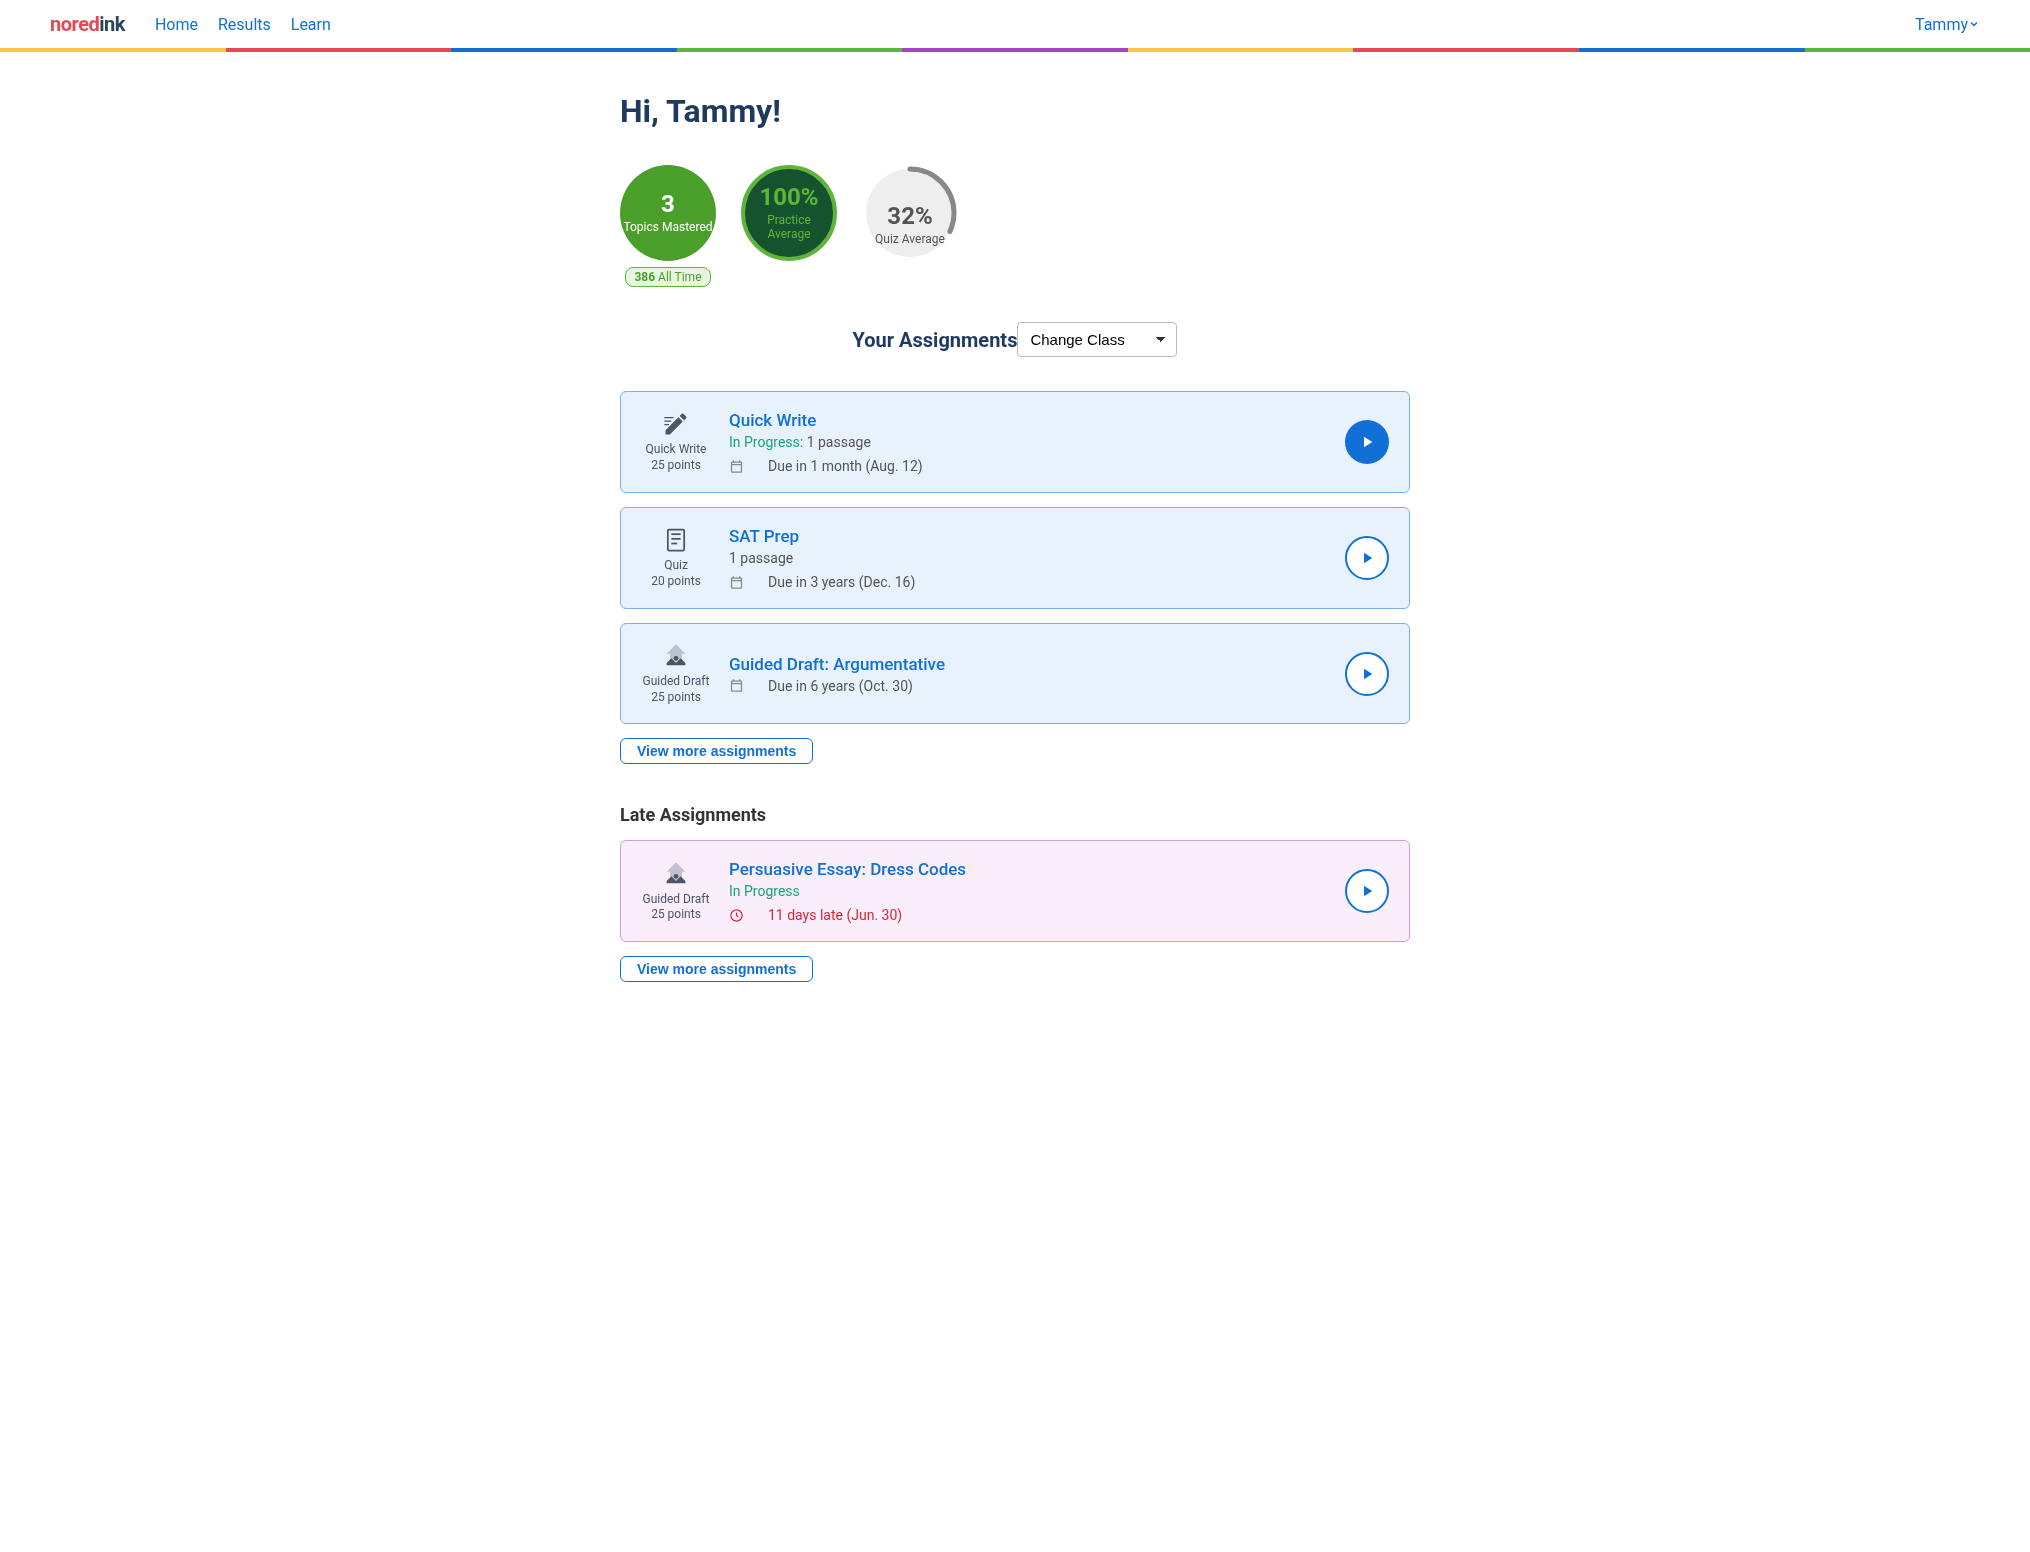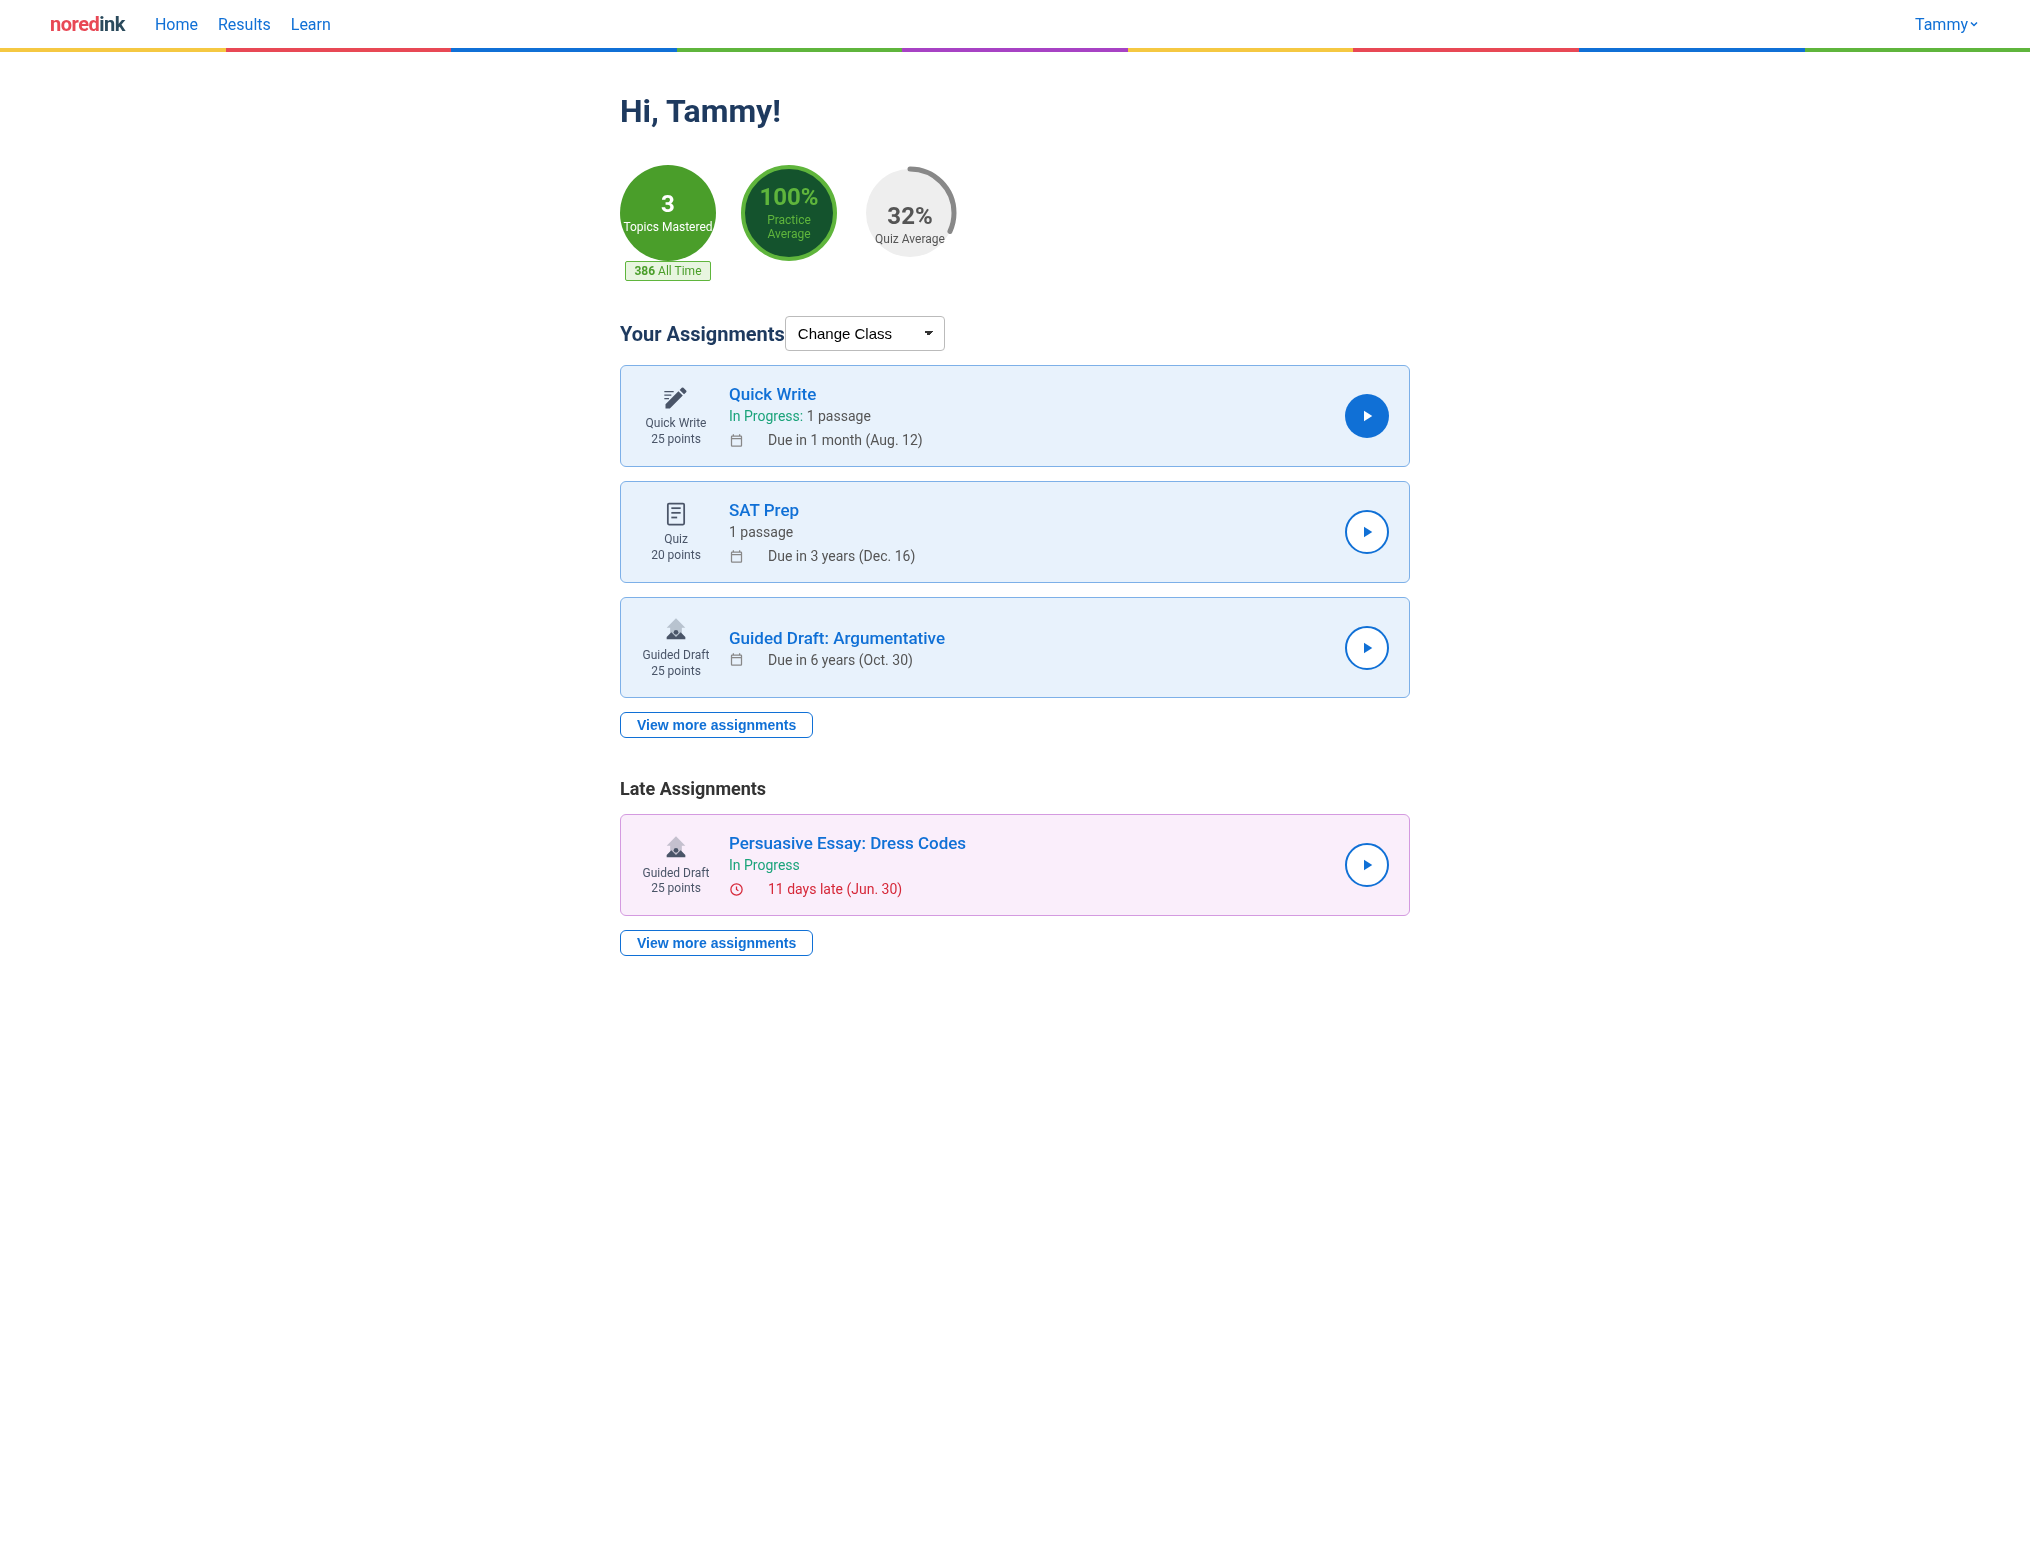--- a/index.html
+++ b/index.html
@@ -22,23 +22,23 @@
 .cb-yellow { background: #f5c842; }
 .main { max-width: 830px; margin: 0 auto; padding: 40px 20px; }
 .greeting { font-size: 32px; font-weight: 700; color: #1e3a5f; margin-bottom: 35px; }
 .stats-row { display: flex; gap: 25px; margin-bottom: 35px; align-items: flex-start; }
 .stat-wrap { display: flex; flex-direction: column; align-items: center; }
 .stat-circle { width: 96px; height: 96px; border-radius: 50%; display: flex; flex-direction: column; align-items: center; justify-content: center; position: relative; }
 .stat-circle.green-solid { background: #4a9e2a; color: #fff; }
 .stat-circle.green-ring { background: #14532d; border: 4px solid #5fb53c; color: #5fb53c; }
 .stat-value { font-size: 24px; font-weight: 700; line-height: 1; }
 .stat-label { font-size: 12px; text-align: center; line-height: 1.2; margin-top: 4px; }
-.stat-badge { background: #e8f5e0; border: 1px solid #5fb53c; color: #4a9e2a; border-radius: 2px; padding: 2px 8px; font-size: 12px; }
+.stat-badge { background: #e8f5e0; border: 1px solid #5fb53c; color: #4a9e2a; border-radius: 8px; padding: 2px 8px; font-size: 12px; margin-top: 6px; }
 .stat-badge b { font-weight: 700; }
-.section-header { display: flex; justify-content: flex-start; align-items: center; margin-bottom: 14px; }
+.section-header { display: flex; justify-content: center; align-items: center; margin-bottom: 34px; }
 .section-title { font-size: 20px; font-weight: 700; color: #1e3a5f; }
 .class-select { padding: 8px 28px 8px 12px; border: 1px solid #bbb; border-radius: 4px; font-size: 15px; background: #fff; cursor: pointer; position: relative; min-width: 160px; appearance: none; background-image: linear-gradient(45deg, transparent 50%, #333 50%), linear-gradient(135deg, #333 50%, transparent 50%); background-position: calc(100% - 15px) 14px, calc(100% - 10px) 14px; background-size: 5px 5px, 5px 5px; background-repeat: no-repeat; }
 .section-title.sub { color: #333; font-size: 18px; margin-top: 40px; margin-bottom: 15px; }
 .assignment-card { border: 1px solid #7db0e8; background: #e8f2fc; border-radius: 6px; padding: 18px 20px; margin-bottom: 14px; display: flex; align-items: center; gap: 18px; }
 .assignment-card.late { border-color: #d49ae0; background: #faeefb; }
 .card-icon-col { display: flex; flex-direction: column; align-items: center; width: 70px; flex-shrink: 0; }
 .card-icon { width: 28px; height: 28px; color: #4a5568; margin-bottom: 4px; }
 .card-icon-label { font-size: 12px; color: #4a5568; text-align: center; line-height: 1.3; }
 .card-body { flex: 1; }
 .card-title { color: #1070d6; font-size: 17px; font-weight: 500; margin-bottom: 4px; cursor: pointer; }

